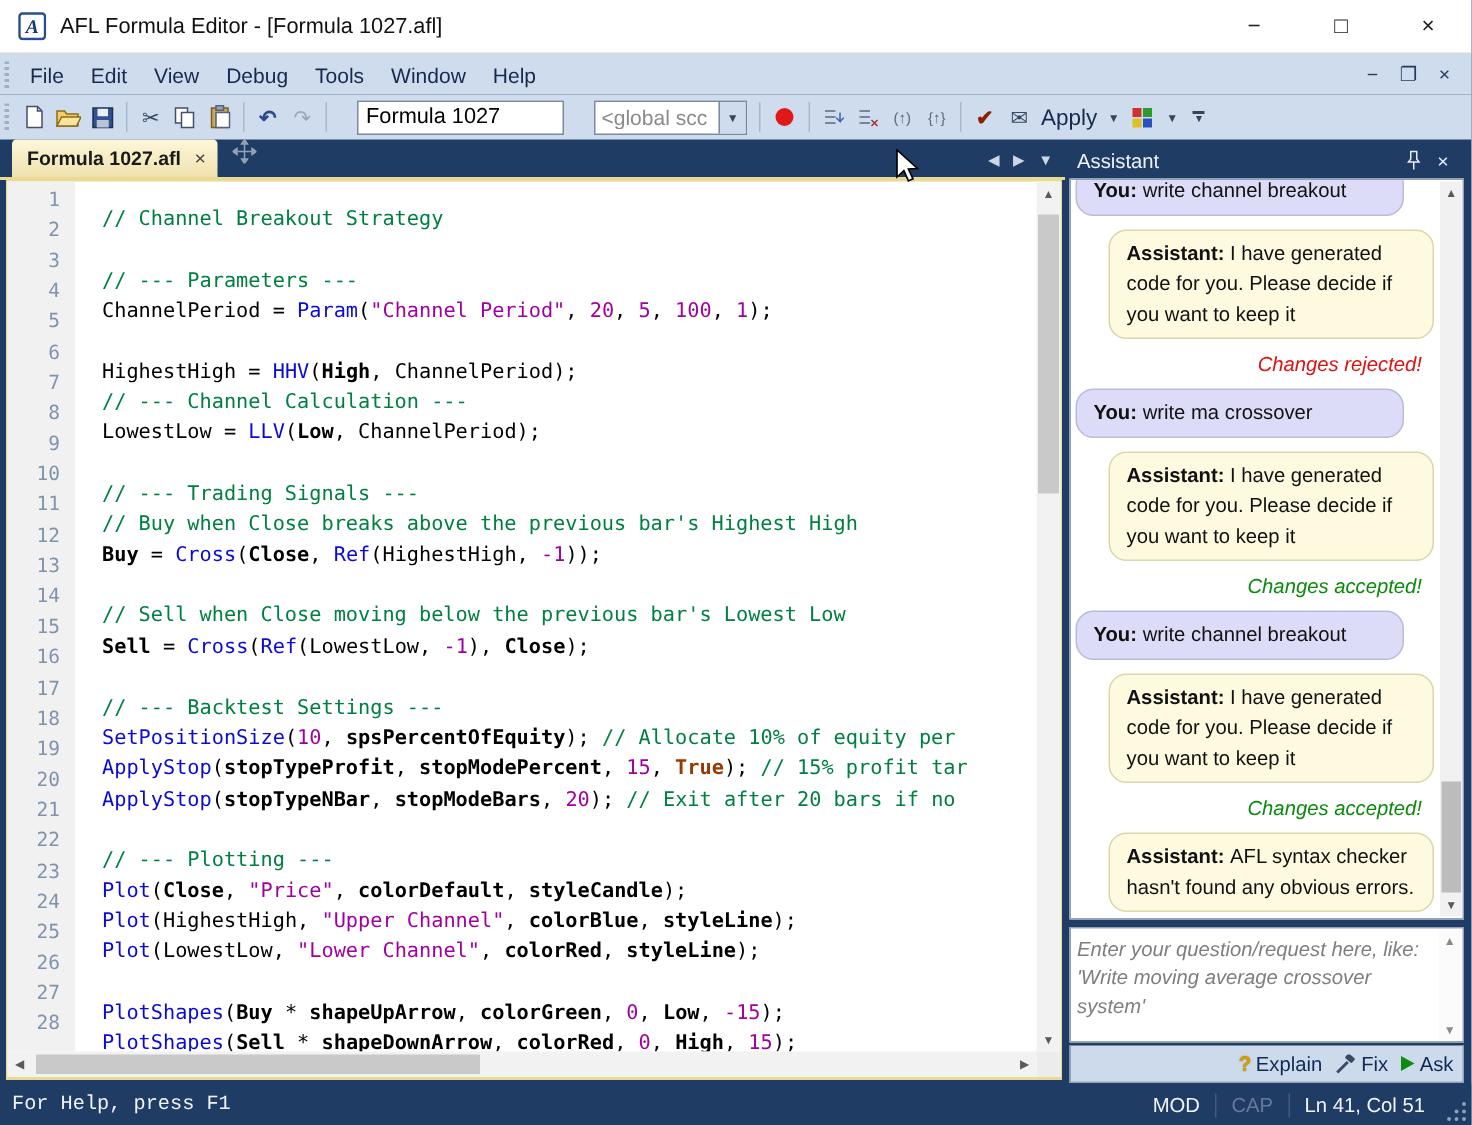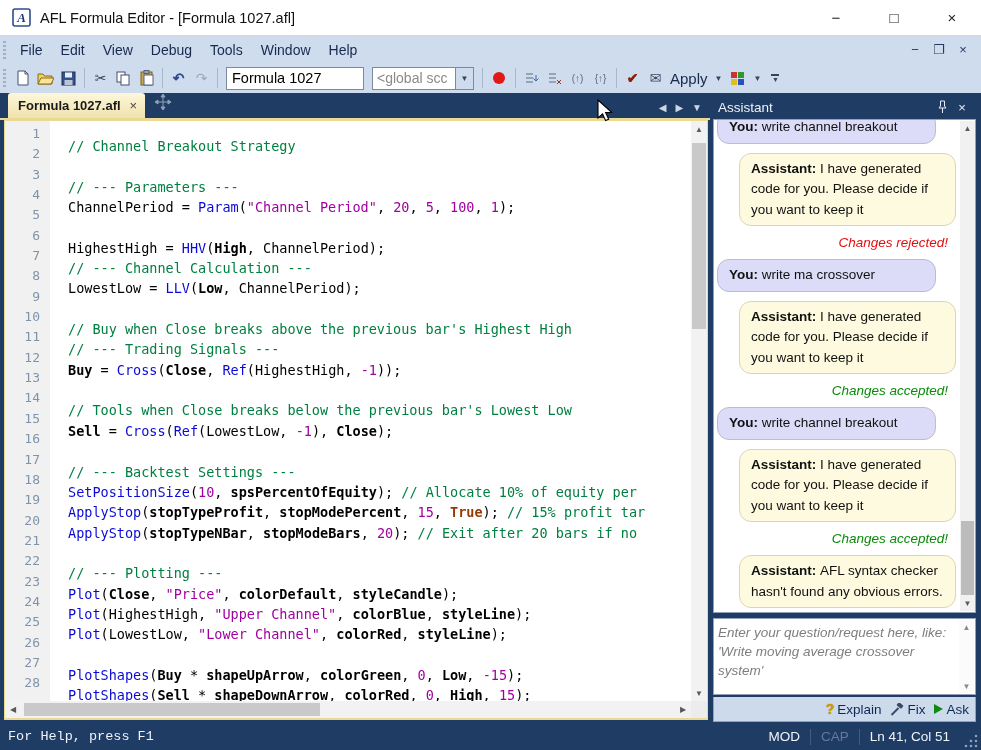--- a/index.html
+++ b/index.html
@@ -15,21 +15,21 @@
   .menubar{left:0;top:36px;width:981px;height:27px;background:var(--c-chrome,#cfdcee);display:flex;align-items:center;box-sizing:border-box;}
   .grip{width:3px;height:18px;margin:0 5px 0 3px;background-image:repeating-linear-gradient(#9fb0c6 0 2px,transparent 2px 4px);}
   .menu-item{padding:3px 9px;font-size:14px;color:#17294d;}
   .mdi-btns{margin-left:auto;display:flex;align-items:center;margin-right:6px;}
   .mdi-btn{width:24px;height:20px;display:flex;align-items:center;justify-content:center;color:#263a5e;font-size:13px;}
   
   .toolbar{left:0;top:63px;width:981px;height:30px;background:var(--c-chrome,#cfdcee);display:flex;align-items:center;box-sizing:border-box;}
   .tb-btn{width:23px;height:23px;display:flex;align-items:center;justify-content:center;font-size:14px;color:#33455f;}
   .tb-sep{width:1px;height:20px;background:#a9b7cb;margin:0 4px;}
   .tb-glyph{font-size:14px;line-height:1;}
-  .formula-box{width:126px;height:21px;border:1px solid #7a8aa0;background:#fff;font-family:"Liberation Sans",sans-serif;font-size:14.5px;color:#000;padding:0 5px;margin:0 4px;}
+  .formula-box{width:126px;height:21px;border:1px solid #7a8aa0;background:#fff;font-family:"Liberation Sans",sans-serif;font-size:14.5px;color:#000;padding:0 5px;margin:0 16px;}
   .scope-combo{height:21px;border:1px solid #7a8aa0;background:#fff;display:flex;align-items:center;margin:0 4px;}
   .scope-text{width:74px;font-size:14px;color:#8a8a8a;padding:0 4px;white-space:nowrap;overflow:hidden;}
   .combo-drop{width:17px;height:21px;background:#cfdcee;border-left:1px solid #7a8aa0;display:flex;align-items:center;justify-content:center;font-size:8px;color:#33455f;}
   .record-dot{width:12px;height:12px;border-radius:50%;background:#e01818;margin:0 6px;}
   .apply-label{font-size:15px;color:#17294d;margin:4px 3px;}
   .drop-arrow{font-size:8px;color:#33455f;margin:0 4px;}
   .color-grid{display:grid;grid-template-columns:6px 6px;grid-template-rows:6px 6px;gap:1px;}
   .color-grid i{display:block;}
   .overflow-btn{display:flex;flex-direction:column;align-items:center;justify-content:center;margin-left:6px;color:#33455f;}
   .overflow-btn b{width:8px;height:2px;background:#33455f;margin-bottom:2px;}
@@ -288,25 +288,25 @@
   <div class="abs code-area">
       <div class="code-line"><span class="tk-cm">// Channel Breakout Strategy</span></div>
       <div class="code-line"></div>
       <div class="code-line"><span class="tk-cm">// --- Parameters ---</span></div>
       <div class="code-line"><span class="tk-pl">ChannelPeriod = </span><span class="tk-fn">Param</span><span class="tk-pl">(</span><span class="tk-str">"Channel Period"</span><span class="tk-pl">, </span><span class="tk-num">20</span><span class="tk-pl">, </span><span class="tk-num">5</span><span class="tk-pl">, </span><span class="tk-num">100</span><span class="tk-pl">, </span><span class="tk-num">1</span><span class="tk-pl">);</span></div>
       <div class="code-line"></div>
       <div class="code-line"><span class="tk-pl">HighestHigh = </span><span class="tk-fn">HHV</span><span class="tk-pl">(</span><span class="tk-kw">High</span><span class="tk-pl">, ChannelPeriod);</span></div>
       <div class="code-line"><span class="tk-cm">// --- Channel Calculation ---</span></div>
       <div class="code-line"><span class="tk-pl">LowestLow = </span><span class="tk-fn">LLV</span><span class="tk-pl">(</span><span class="tk-kw">Low</span><span class="tk-pl">, ChannelPeriod);</span></div>
       <div class="code-line"></div>
+      <div class="code-line"><span class="tk-cm">// --- Trading Signals ---</span></div>
       <div class="code-line"><span class="tk-cm">// Buy when Close breaks above the previous bar's Highest High</span></div>
-      <div class="code-line"><span class="tk-cm">// --- Trading Signals ---</span></div>
       <div class="code-line"><span class="tk-kw">Buy</span><span class="tk-pl"> = </span><span class="tk-fn">Cross</span><span class="tk-pl">(</span><span class="tk-kw">Close</span><span class="tk-pl">, </span><span class="tk-fn">Ref</span><span class="tk-pl">(HighestHigh, </span><span class="tk-num">-1</span><span class="tk-pl">));</span></div>
       <div class="code-line"></div>
-      <div class="code-line"><span class="tk-cm">// Tools when Close breaks below the previous bar's Lowest Low</span></div>
+      <div class="code-line"><span class="tk-cm">// Sell when Close moving below the previous bar's Lowest Low</span></div>
       <div class="code-line"><span class="tk-kw">Sell</span><span class="tk-pl"> = </span><span class="tk-fn">Cross</span><span class="tk-pl">(</span><span class="tk-fn">Ref</span><span class="tk-pl">(LowestLow, </span><span class="tk-num">-1</span><span class="tk-pl">), </span><span class="tk-kw">Close</span><span class="tk-pl">);</span></div>
       <div class="code-line"></div>
       <div class="code-line"><span class="tk-cm">// --- Backtest Settings ---</span></div>
       <div class="code-line"><span class="tk-fn">SetPositionSize</span><span class="tk-pl">(</span><span class="tk-num">10</span><span class="tk-pl">, </span><span class="tk-kw">spsPercentOfEquity</span><span class="tk-pl">); </span><span class="tk-cm">// Allocate 10% of equity per</span></div>
       <div class="code-line"><span class="tk-fn">ApplyStop</span><span class="tk-pl">(</span><span class="tk-kw">stopTypeProfit</span><span class="tk-pl">, </span><span class="tk-kw">stopModePercent</span><span class="tk-pl">, </span><span class="tk-num">15</span><span class="tk-pl">, </span><span class="tk-cst">True</span><span class="tk-pl">); </span><span class="tk-cm">// 15% profit tar</span></div>
       <div class="code-line"><span class="tk-fn">ApplyStop</span><span class="tk-pl">(</span><span class="tk-kw">stopTypeNBar</span><span class="tk-pl">, </span><span class="tk-kw">stopModeBars</span><span class="tk-pl">, </span><span class="tk-num">20</span><span class="tk-pl">); </span><span class="tk-cm">// Exit after 20 bars if no</span></div>
       <div class="code-line"></div>
       <div class="code-line"><span class="tk-cm">// --- Plotting ---</span></div>
       <div class="code-line"><span class="tk-fn">Plot</span><span class="tk-pl">(</span><span class="tk-kw">Close</span><span class="tk-pl">, </span><span class="tk-str">"Price"</span><span class="tk-pl">, </span><span class="tk-kw">colorDefault</span><span class="tk-pl">, </span><span class="tk-kw">styleCandle</span><span class="tk-pl">);</span></div>
       <div class="code-line"><span class="tk-fn">Plot</span><span class="tk-pl">(HighestHigh, </span><span class="tk-str">"Upper Channel"</span><span class="tk-pl">, </span><span class="tk-kw">colorBlue</span><span class="tk-pl">, </span><span class="tk-kw">styleLine</span><span class="tk-pl">);</span></div>

